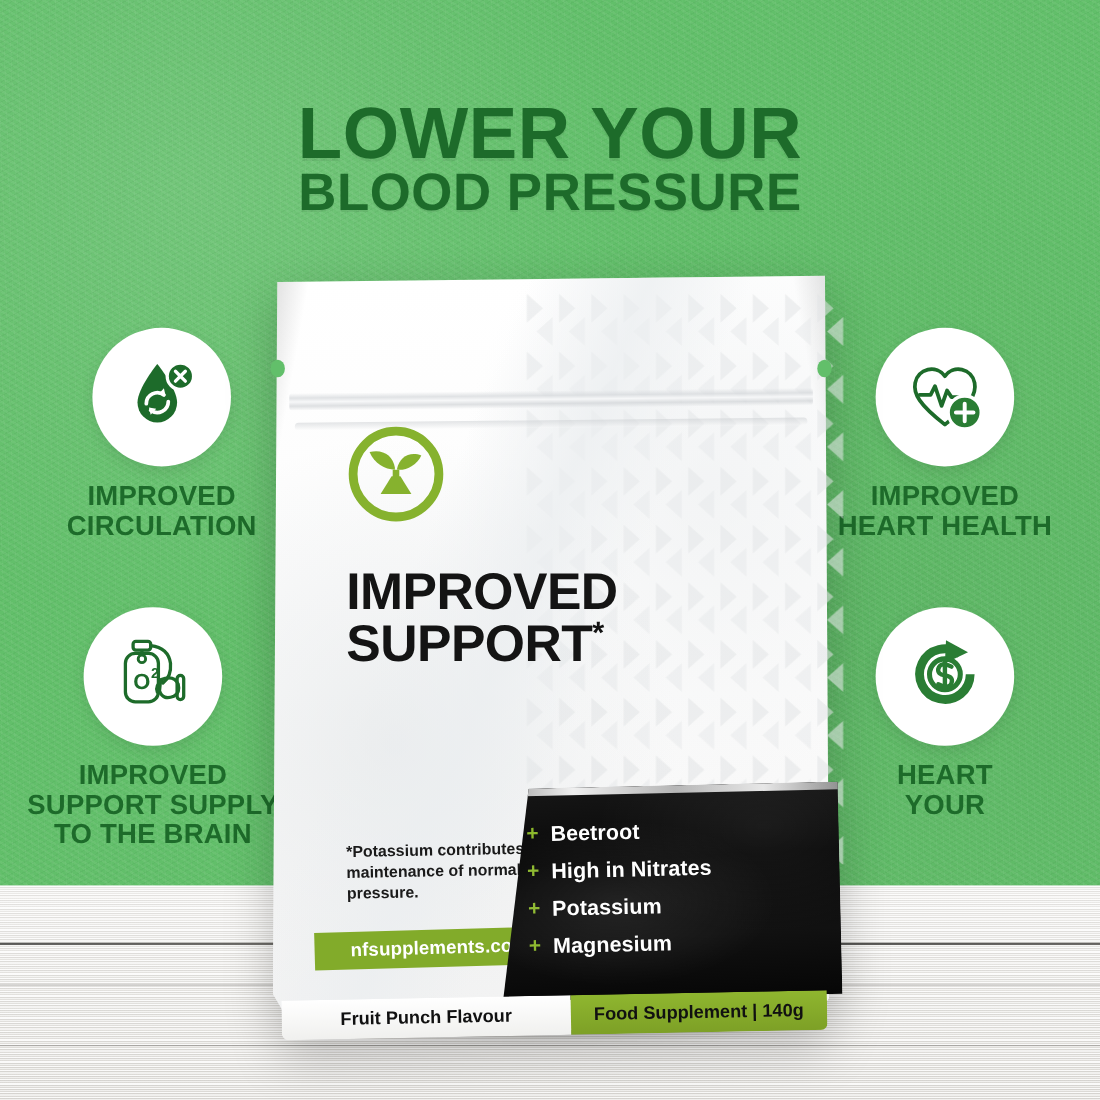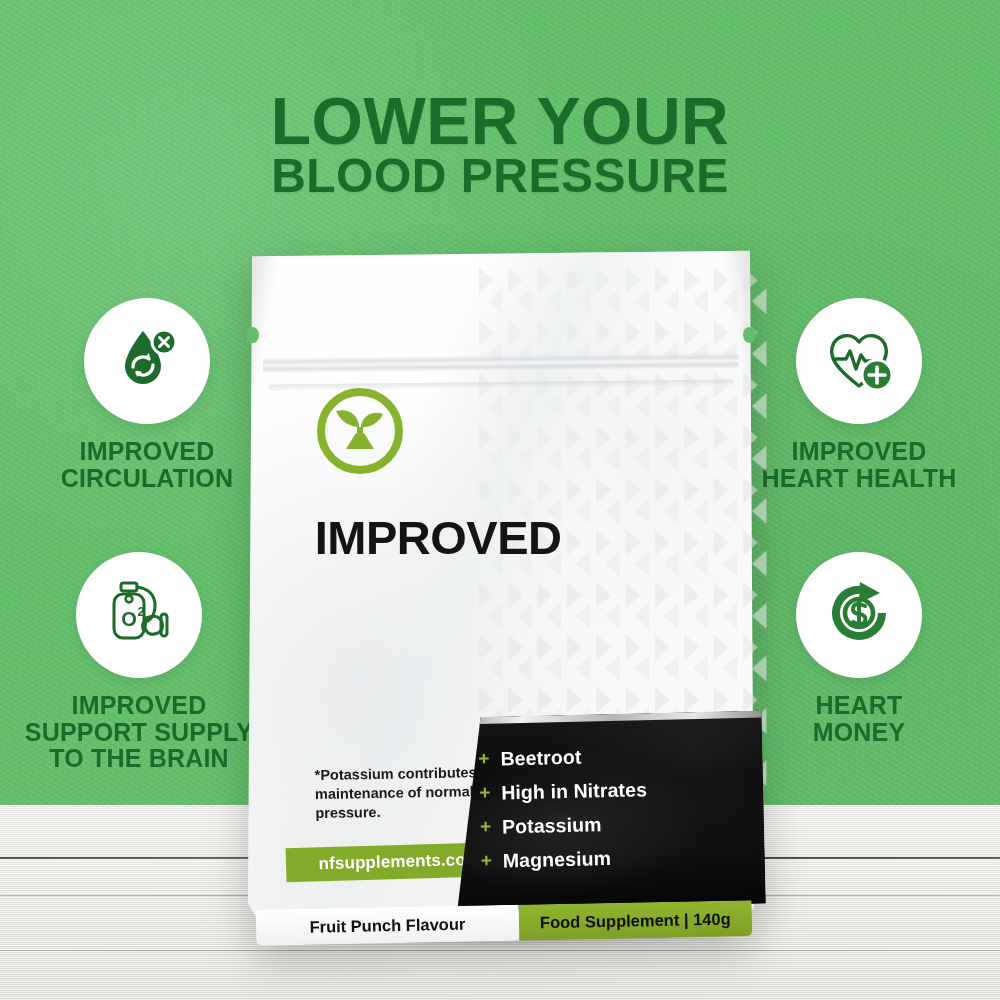--- a/index.html
+++ b/index.html
@@ -249,21 +249,21 @@
           <path d="M62 39 a23 23 0 1 1 -9 -18.4" fill="none" stroke="#2a7d34" stroke-width="8" stroke-linecap="butt"></path>
           <path d="M40 8 l20 11 l-21 10 z" fill="#2a7d34"></path>
           <circle cx="39" cy="39" r="14" fill="none" stroke="#2a7d34" stroke-width="4.6"></circle>
           <path d="M45 32 q-10 -5 -12 2 q-1 5 6 6 q8 1 6 7 q-2 6 -12 1" fill="none" stroke="#2a7d34" stroke-width="4" stroke-linecap="round"></path>
           <path d="M39 25 v28" stroke="#2a7d34" stroke-width="4" stroke-linecap="round"></path>
         </svg>
       </span>
     </div>
     <div class="caption">
       <div>HEART</div>
-      <div>MONEY</div>
+      <div>YOUR</div>
     </div>
   </div>
 
   <div class="pouch-shadow"></div>
   <div class="pouch">
     <div class="pouch-body"></div>
 
     <svg class="tri-pattern" viewBox="0 0 100 100" preserveAspectRatio="none">
       <defs>
         <pattern id="tri" width="10" height="10" patternUnits="userSpaceOnUse">
@@ -285,20 +285,23 @@
         <circle cx="44" cy="44" r="39" fill="none" stroke="#86b22e" stroke-width="8"></circle>
         <path d="M44 40 v22" stroke="#86b22e" stroke-width="6" stroke-linecap="butt"></path>
         <path d="M30 62 h28 l-10 -16 h-8 z" fill="#86b22e"></path>
         <path d="M43 40 C34 40 24 34 20 24 C32 21 41 27 43 38 Z" fill="#86b22e"></path>
         <path d="M45 40 C53 41 63 36 67 27 C56 23 47 29 45 39 Z" fill="#86b22e"></path>
       </svg>
     </div>
 
     <div class="pouch-title">
       <div>IMPROVED</div>
+      <div>
+        <span>SUPPORT</span><span class="star">*</span>
+      </div>
     </div>
 
     <div class="disclaimer">*Potassium contributes to the maintenance of normal blood pressure.</div>
 
     <div class="urlbar">
       <span>nfsupplements.com</span>
     </div>
 
     <div class="black-panel">
       <div class="ingredients">

